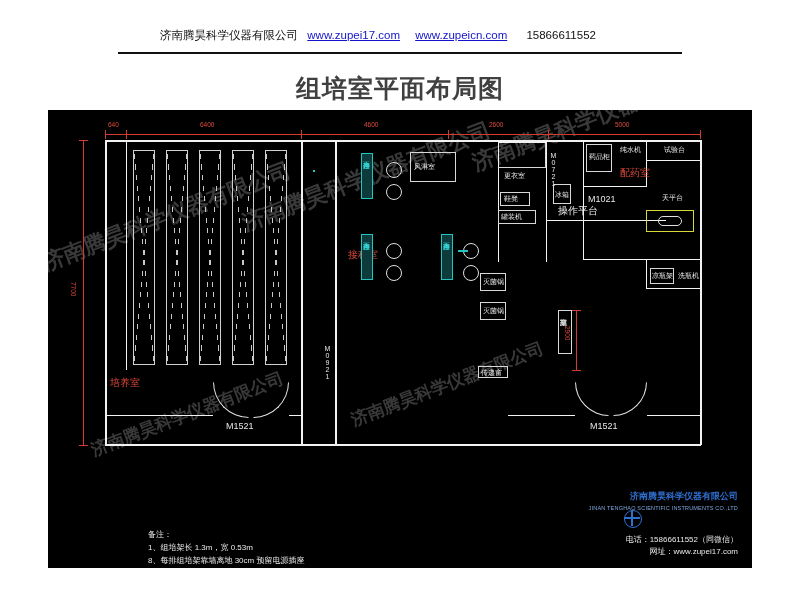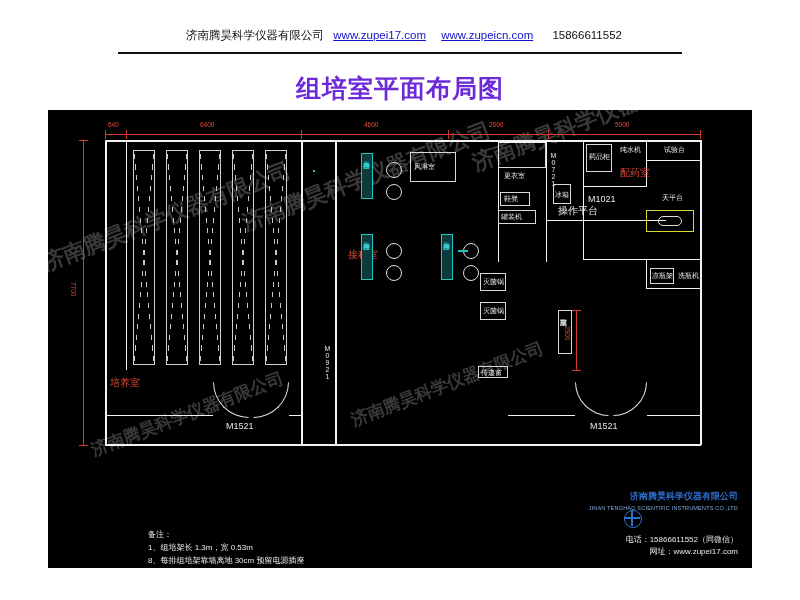--- a/index.html
+++ b/index.html
@@ -1,27 +1,27 @@
 <!DOCTYPE html>
 <html><head>
 <meta charset="utf-8">
 <style>
   html,body{margin:0;padding:0;}
   body{width:800px;height:600px;background:#ffffff;font-family:"Liberation Sans","DejaVu Sans",sans-serif;overflow:hidden;}
   .page{position:relative;width:800px;height:600px;}
 
   
-  .hdr{position:absolute;left:0;top:28px;width:756px;text-align:center;font-size:11.5px;color:#111;padding-left:26px;}
+  .hdr{position:absolute;left:0;top:28px;width:756px;text-align:center;font-size:11.5px;color:#111;}
   .hdr .co{color:#111;}
   .hdr a{color:#1414cc;text-decoration:underline;margin:0 6px;}
   .hdr .tel{color:#111;margin-left:10px;}
   .hdr-rule{position:absolute;left:118px;top:52px;width:564px;height:2px;background:#111;}
 
   .title{position:absolute;left:0;top:72px;width:800px;text-align:center;
-         font-family:"Liberation Serif","DejaVu Serif",serif;font-weight:bold;font-size:25px;color:#6d28d9;letter-spacing:1px;}
+         font-family:"Liberation Serif","DejaVu Serif",serif;font-weight:bold;font-size:25px;color:#404040;letter-spacing:1px;}
 
   
   .canvas{position:absolute;left:48px;top:110px;width:704px;height:458px;background:#000;overflow:hidden;}
 
   
   .wm{position:absolute;color:rgba(190,190,190,.30);font-weight:bold;white-space:nowrap;
       transform:rotate(-21deg);transform-origin:left top;pointer-events:none;font-size:22px;}
   .wm.small{font-size:17px;}
 
   

